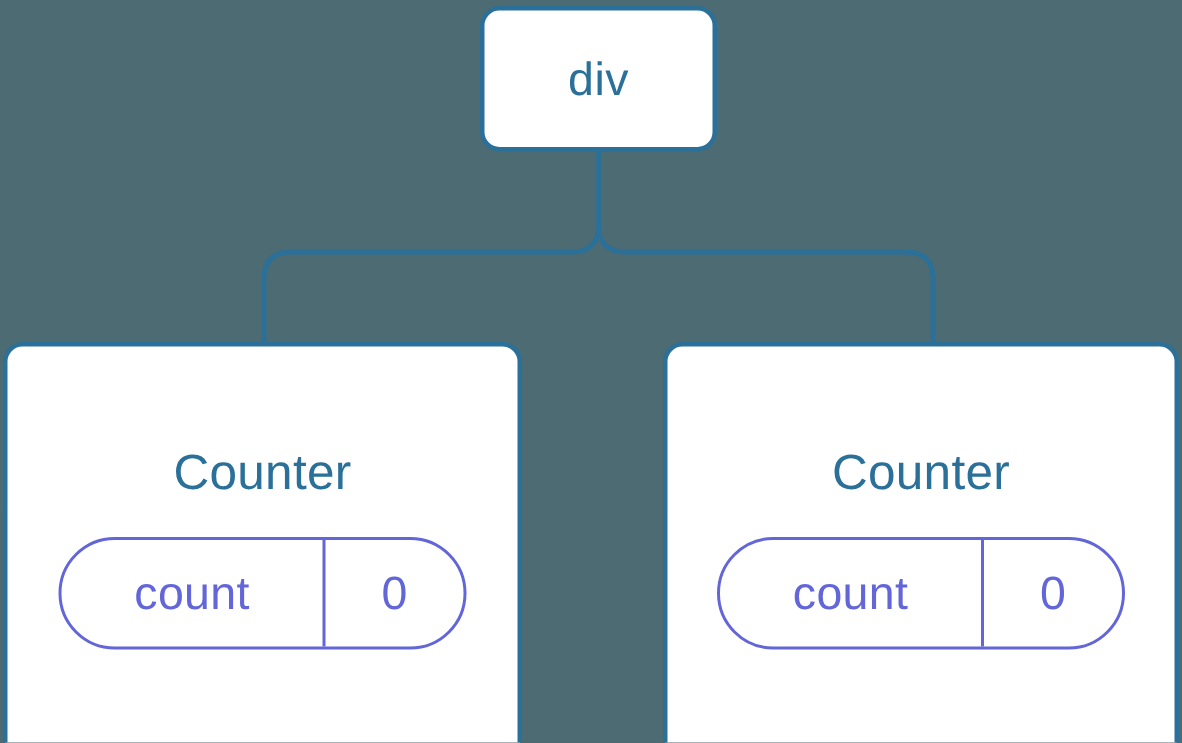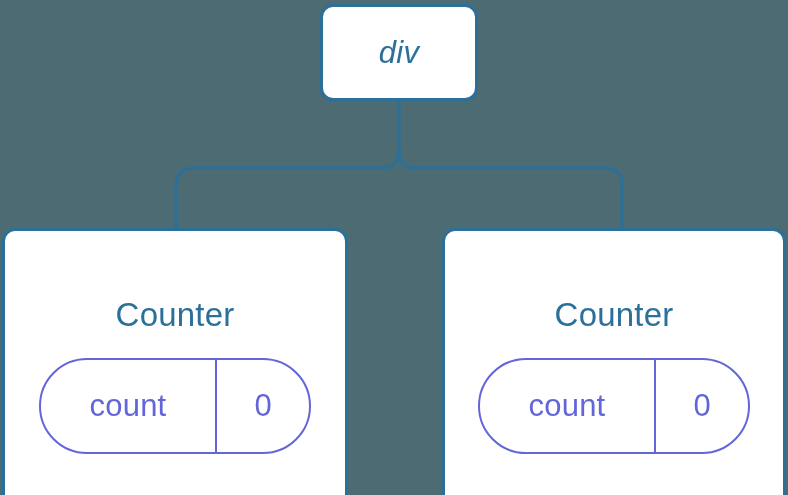--- a/index.html
+++ b/index.html
@@ -45,21 +45,20 @@
     width: 158px;
     height: 97px;
     display: flex;
     align-items: center;
     justify-content: center;
   }
   .node-root .node-title {
     font-size: 31px;
     color: #2b7099;
     letter-spacing: 0.3px;
-    font-style: italic;
   }
 
   .node-child {
     top: 228px;
     height: 280px;           
     border-radius: 13px;
     display: flex;
     flex-direction: column;
     align-items: center;
   }
@@ -75,21 +74,21 @@
     font-size: 33px;
     color: #2b7099;
     margin-top: 65px;
     letter-spacing: 0.2px;
     white-space: nowrap;
   }
 
   
   .state-pill {
     margin-top: 24px;
-    height: 96px;
+    height: 75px;
     display: flex;
     align-items: stretch;
     border: 2px solid #6366d8;
     border-radius: 48px;
     box-sizing: border-box;
     background: transparent;
   }
   .pill-left {
     width: 174px;
     border-right: 2px solid #6366d8;

